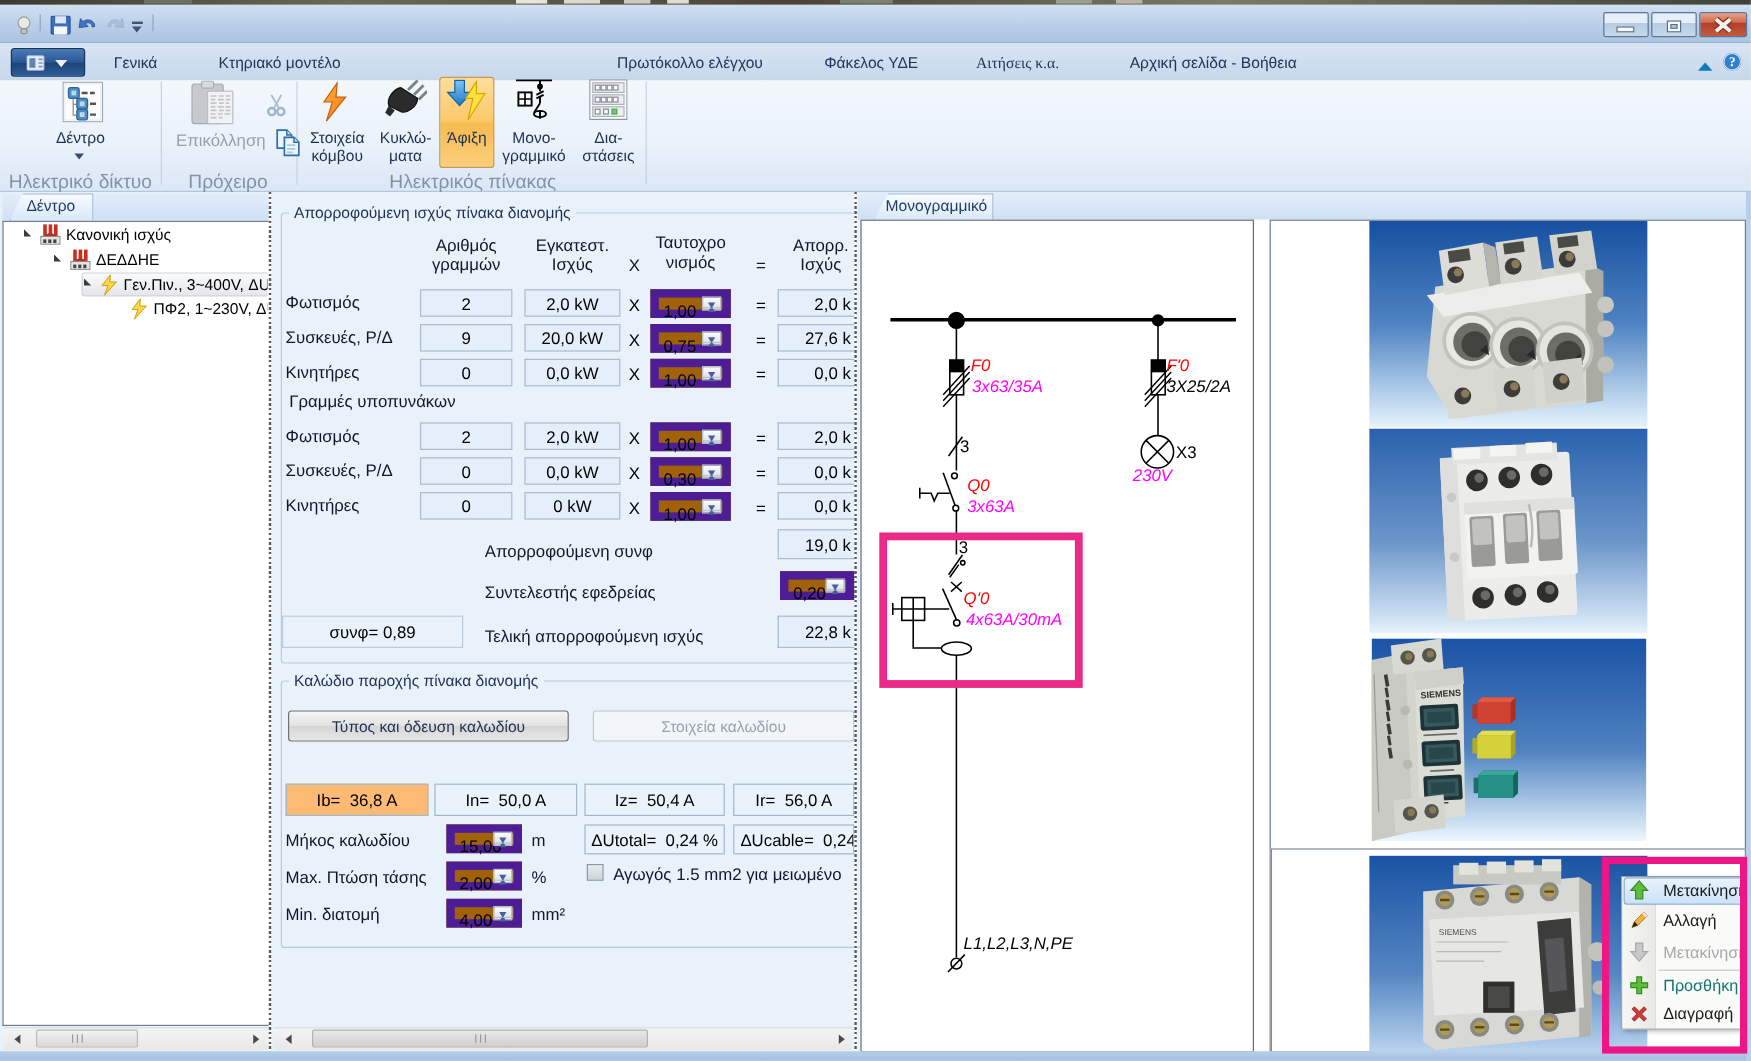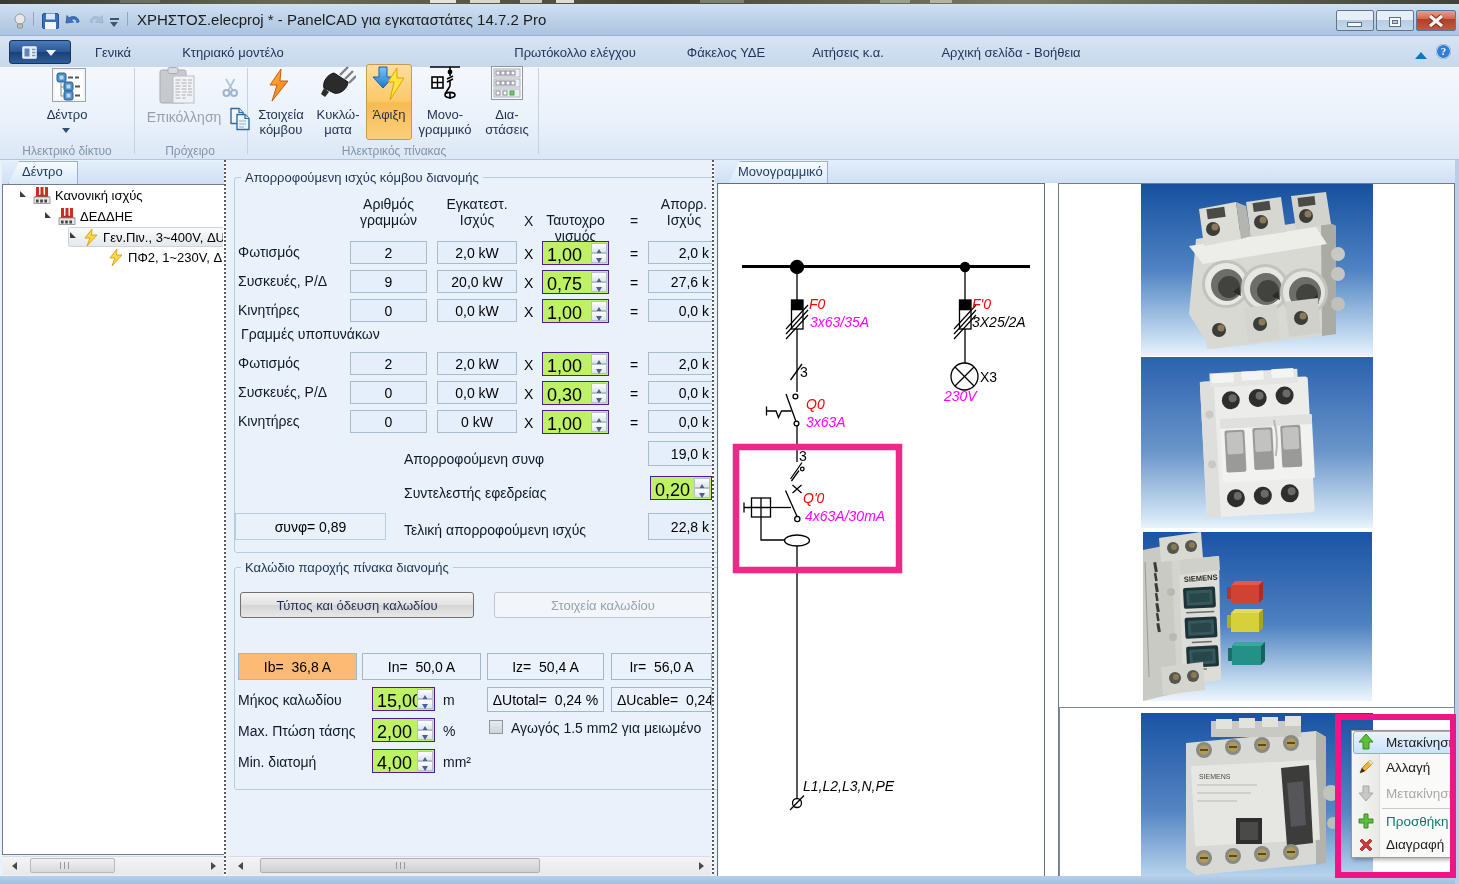--- a/index.html
+++ b/index.html
@@ -14,34 +14,34 @@
 #btnmax { left:1376px; width:38px; background:linear-gradient(#e6eef7 45%,#b6cce2 45%,#c6d8ea); }
 #btnclose { left:1416px; width:40px; background:linear-gradient(#e8a188,#cf6a50 40%,#b23e2a 45%,#c35b40); }
 
 #tabrow { left:0; top:36px; width:1459px; height:31px; background:linear-gradient(#d7e4f3,#c7d8ec); }
 #appbtn { left:9px; top:40px; width:62px; height:24px; border-radius:3px; background:linear-gradient(#4a7ab8,#2a5694 50%,#1d4174 52%,#2c5d9d); border:1px solid #16355c; }
 .tab { top:39px; height:28px; font-size:13px; color:#20365a; text-align:center; line-height:28px; }
 .activetab { background:#ffffff; border:1px solid #91a7c2; border-bottom:none; border-radius:4px 4px 0 0; color:#1f3a5f; }
 
 #ribbon { left:0; top:67px; width:1459px; height:93px; background:linear-gradient(#f4f8fd,#e9f1fa 60%,#dbe7f5); border-bottom:1px solid #b3c6dd; }
 .gsep { top:68px; width:1px; height:86px; background:#c4d2e4; }
-.glabel { top:141px; font-size:12px; color:#8193ab; text-align:center; }
+.glabel { top:141px; font-size:16px; color:#8193ab; text-align:center; }
 .btext { font-size:13px; color:#1e3050; text-align:center; line-height:15px; }
 
 #mainarea { left:0; top:160px; width:1459px; height:716px; background:#e9f2fb; }
 #bottomstrip { left:0; top:876px; width:1459px; height:8px; background:linear-gradient(#b7cfe9,#a3c0e0); }
 #lefthdr { left:2px; top:161px; width:222px; height:23px; background:linear-gradient(#e4eefb,#cfe0f4); }
 #treebox { left:2px; top:184px; width:222px; height:671px; background:#ffffff; border:1px solid #6e7e90; border-right:none; }
 .hsb { background:linear-gradient(#f4f4f4,#e8e8e8); border-top:1px solid #d5dce4; }
 
 #midpanel { left:228px; top:160px; width:484px; height:716px; background:#e9f2fb; }
 fieldset { position:absolute; border:1px solid #b9cbdd; border-radius:3px; }
 legend { font-size:13px; color:#1e3050; padding:0 4px; margin-left:6px; }
 .roField { position:absolute; background:#e3eefa; border:1px solid #9fb8cd; font-size:14px; color:#000; text-align:center; }
-.spin { position:absolute; background:#bef264; border:1px solid #4c1d95; font-size:18px; color:#000; width:67px; height:24px; }
+.spin { position:absolute; background:#a16207; border:7px solid #4c1d95; font-size:14px; color:#000; width:67px; height:24px; }
 .spin .v { position:absolute; left:4px; top:3px; }
 .sup,.sdn { position:absolute; right:1px; width:16px; height:10px; background:linear-gradient(#fdfdfd,#dfe5ea); border:1px solid #b4c0ca; }
 .sup { top:1px; } .sdn { bottom:1px; }
 .sup::after { content:""; position:absolute; left:4px; top:2px; border:3.5px solid transparent; border-bottom:5px solid #4a5e9e; }
 .sdn::after { content:""; position:absolute; left:4px; top:4px; border:3.5px solid transparent; border-top:5px solid #4a5e9e; }
 .xcol { position:absolute; left:296px; font-size:14px; color:#000; }
 .eqcol { position:absolute; left:402px; font-size:14px; color:#000; }
 .rf1 { position:absolute; left:122px; width:77px; height:23px; line-height:22px; background:#e5effb; border:1px solid #a9bccc; font-size:14px; text-align:center; }
 .rf2 { position:absolute; left:209px; width:80px; height:23px; line-height:22px; background:#e5effb; border:1px solid #a9bccc; font-size:14px; text-align:center; }
 .rf4 { position:absolute; left:420px; width:64px; height:23px; line-height:22px; background:#e5effb; border:1px solid #a9bccc; border-right:none; font-size:14px; text-align:right; padding-right:3px; }
@@ -56,21 +56,20 @@
   <div class="abs" id="deskstrip"></div>
   <div class="abs" style="left:430px;top:0;width:26px;height:3px;background:#e8e4da;"></div>
   <div class="abs" style="left:470px;top:0;width:30px;height:3px;background:#dcd8ce;"></div>
   <div class="abs" style="left:520px;top:0;width:22px;height:3px;background:#cfcabf;"></div>
   <div class="abs" style="left:556px;top:0;width:18px;height:3px;background:#e2ddd2;"></div>
   <div class="abs" style="left:880px;top:0;width:30px;height:3px;background:#9aa08e;"></div>
   <div class="abs" style="left:930px;top:0;width:22px;height:3px;background:#b8b2a4;"></div>
   <div class="abs" style="left:120px;top:0;width:40px;height:3px;background:#6a7062;"></div>
   <div class="abs" style="left:700px;top:0;width:44px;height:3px;background:#7c8070;"></div>
   <div class="abs" id="titlebar"></div>
-  <div class="abs" id="titletext">ΧΡΗΣΤΟΣ.elecproj * - PanelCAD για εγκαταστάτες 14.7.2 Pro</div>
   <div class="abs winbtn" id="btnmin"></div>
   <div class="abs winbtn" id="btnmax"></div>
   <div class="abs winbtn" id="btnclose"></div>
   <div class="abs" style="left:1347px;top:22px;width:15px;height:5px;background:#f6f9fc;border:1px solid #5a7089;"></div>
   <div class="abs" style="left:1389px;top:17px;width:12px;height:10px;background:#f6f9fc;border:1px solid #5a7089;"></div>
   <div class="abs" style="left:1392px;top:20px;width:6px;height:4px;background:#b6cce2;border:1px solid #5a7089;"></div>
   <svg class="abs" style="left:1426px;top:14px;" width="20" height="14" viewBox="0 0 20 14">
     <path d="M4 2 L16 12 M16 2 L4 12" stroke="#8a2a18" stroke-width="5.2"></path>
     <path d="M4 2 L16 12 M16 2 L4 12" stroke="#f6f3f0" stroke-width="3.2"></path>
   </svg>
@@ -108,21 +107,21 @@
     <path d="M10 3.5h3.5 M10 6.5h3.5 M10 9.5h3.5" stroke="#7d99bd" stroke-width="1.3"></path>
     <path d="M24 4 h10 l-5 6 z" fill="#eef3f9"></path>
   </svg>
   <div class="abs" id="tabrow"></div>
   <div class="abs" id="appbtn"></div>
   <div class="abs tab" style="left:83px;width:60px;">Γενικά</div>
   <div class="abs tab" style="left:163px;width:140px;">Κτηριακό μοντέλο</div>
   <div class="abs tab activetab" style="left:319px;width:159px;margin-top:40px;">Ηλεκτρική διανομή</div>
   <div class="abs tab" style="left:495px;width:160px;">Πρωτόκολλο ελέγχου</div>
   <div class="abs tab" style="left:681px;width:90px;">Φάκελος ΥΔΕ</div>
-  <div class="abs tab" style="left:803px;width:90px;">Αιτήσεις κ.α.</div>
+  <div class="abs tab" style="left:803px;width:90px;font-family:Liberation Serif, serif;">Αιτήσεις κ.α.</div>
   <div class="abs tab" style="left:931px;width:160px;">Αρχική σελίδα - Βοήθεια</div>
   <div class="abs" id="ribbon"></div>
   <div class="abs gsep" style="left:134px;"></div>
   <div class="abs gsep" style="left:247px;"></div>
   <div class="abs gsep" style="left:538px;"></div>
   <div class="abs glabel" style="left:6px;top:144px;width:122px;">Ηλεκτρικό δίκτυο</div>
   <div class="abs glabel" style="left:140px;top:144px;width:100px;">Πρόχειρο</div>
   <div class="abs glabel" style="left:255px;top:144px;width:278px;">Ηλεκτρικός πίνακας</div>
 
   <svg class="abs" style="left:52px;top:68px;" width="34" height="34" viewBox="0 0 34 34">
@@ -279,26 +278,26 @@
   <div class="abs hsb" style="left:3px;top:856px;width:220px;height:19px;"></div>
   <div class="abs" style="left:30px;top:858px;width:85px;height:15px;background:linear-gradient(#f2f2f2,#d8d8d8);border:1px solid #b9b9b9;border-radius:2px;"></div>
   <div class="abs" style="left:60px;top:862px;width:1px;height:7px;background:#999;box-shadow:4px 0 #999,8px 0 #999;"></div>
   <div class="abs" style="left:8px;top:862px;width:0;height:0;border:4px solid transparent;border-right:5px solid #4a4a4a;"></div>
   <div class="abs" style="left:211px;top:862px;width:0;height:0;border:4px solid transparent;border-left:5px solid #4a4a4a;"></div>
 
   <div class="abs" style="left:224px;top:160px;width:2px;height:716px;background-image:repeating-linear-gradient(#5a5a5a 0 2px,#fff 2px 4px);"></div>
 
   <div class="abs" id="midpanel">
     <fieldset style="left:6px;top:10px;width:530px;height:383px;">
-        <legend>Απορροφούμενη ισχύς κόμβου διανομής</legend>
+        <legend>Απορροφούμενη ισχύς πίνακα διανομής</legend>
       </fieldset>
     <div class="lbl14" style="left:122px;top:36px;width:77px;text-align:center;">Αριθμός<br>γραμμών</div>
     <div class="lbl14" style="left:209px;top:36px;width:80px;text-align:center;">Εγκατεστ.<br>Ισχύς</div>
     <div class="lbl14" style="left:296px;top:53px;">X</div>
-    <div class="lbl14" style="left:314px;top:52px;width:67px;text-align:center;">Ταυτοχρο<br>νισμός</div>
+    <div class="lbl14" style="left:314px;top:34px;width:67px;text-align:center;">Ταυτοχρο<br>νισμός</div>
     <div class="lbl14" style="left:402px;top:53px;">=</div>
     <div class="lbl14" style="left:420px;top:36px;width:72px;text-align:center;">Απορρ.<br>Ισχύς</div>
     <div class="lbl14" style="left:10px;top:84px;">Φωτισμός</div>
     <div class="lbl14" style="left:10px;top:113px;">Συσκευές, Ρ/Δ</div>
     <div class="lbl14" style="left:10px;top:142px;">Κινητήρες</div>
     <div class="lbl14" style="left:13px;top:166px;">Γραμμές υποπυνάκων</div>
     <div class="lbl14" style="left:10px;top:195px;">Φωτισμός</div>
     <div class="lbl14" style="left:10px;top:224px;">Συσκευές, Ρ/Δ</div>
     <div class="lbl14" style="left:10px;top:253px;">Κινητήρες</div>
 

